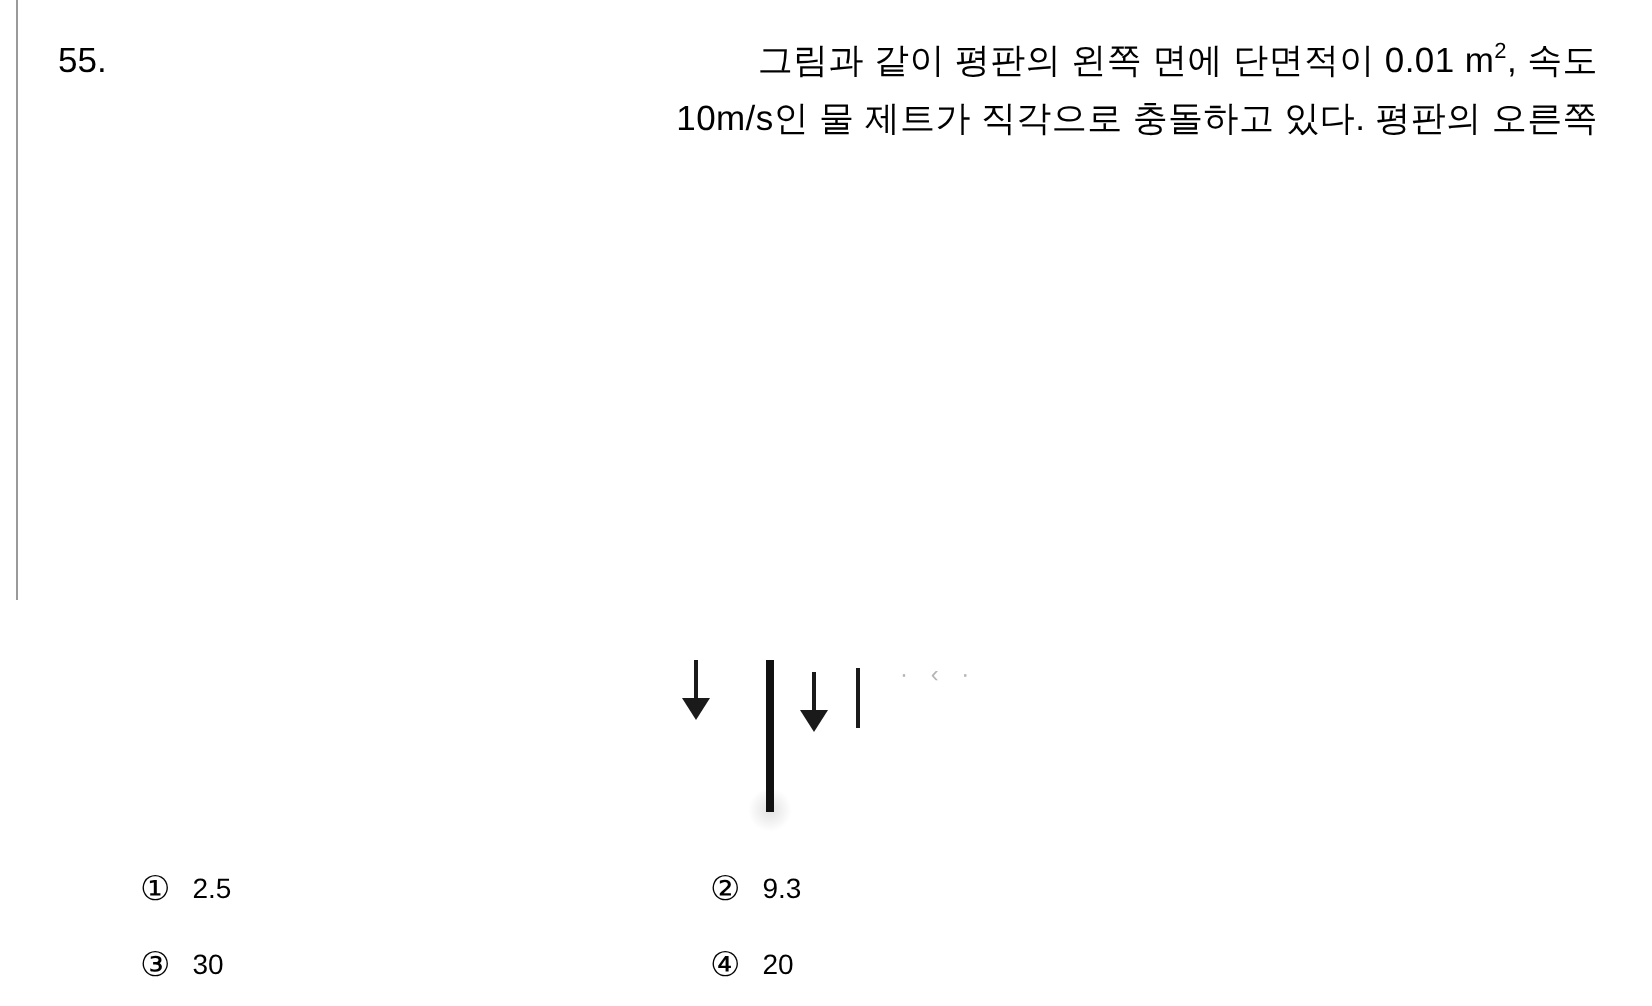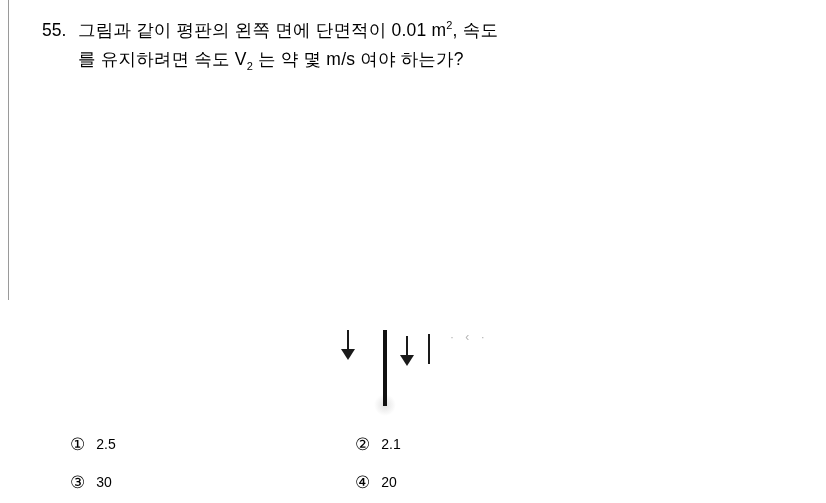--- a/index.html
+++ b/index.html
@@ -21,23 +21,24 @@
     position: absolute;
     left: 8px;
     top: 0;
     width: 1px;
     height: 300px;
     background: #9a9a9a;
   }
 
   .question-block {
     position: absolute;
-    left: 42px;
+    left: 29px;
     top: 16px;
     width: 770px;
+    text-align: right;
   }
 
   .q-number {
     position: absolute;
     left: 0;
     top: 0;
     font-size: 17.5px;
     line-height: 29px;
     letter-spacing: 0px;
   }
@@ -172,21 +173,21 @@
 </style>
 </head>
 <body>
 
 <div class="left-rule"></div>
 
 <div class="question-block">
   <div class="q-number">55.</div>
   <div class="q-body">
     <div class="q-line"><span>그림과 같이 평판의 왼쪽 면에 단면적이 0.01  m</span><sup>2</sup><span>, 속도</span></div>
-    <div class="q-line"><span>를 유지하려면 속도 V</span><sub>2</sub><span> 는 약 몇 m/s 여야 하는가?</span></div>
+    <div class="q-line"><span>10m/s인 물 제트가 직각으로 충돌하고 있다. 평판의 오른쪽</span></div>
   </div>
 </div>
 
 <div class="figure">
   <div class="faint-shadow"></div>
   <div class="arrow-left">
     <div class="arrow-shaft"></div>
     <div class="arrow-head"></div>
   </div>
   <div class="plate"></div>
@@ -199,21 +200,21 @@
 </div>
 
 <div class="choices">
   <div class="choice-row">
     <div class="choice">
       <span class="circled">①</span>
       <span class="choice-text">2.5</span>
     </div>
     <div class="choice">
       <span class="circled">②</span>
-      <span class="choice-text">2.1</span>
+      <span class="choice-text">9.3</span>
     </div>
   </div>
   <div class="choice-row">
     <div class="choice">
       <span class="circled">③</span>
       <span class="choice-text">30</span>
     </div>
     <div class="choice">
       <span class="circled">④</span>
       <span class="choice-text">20</span>

